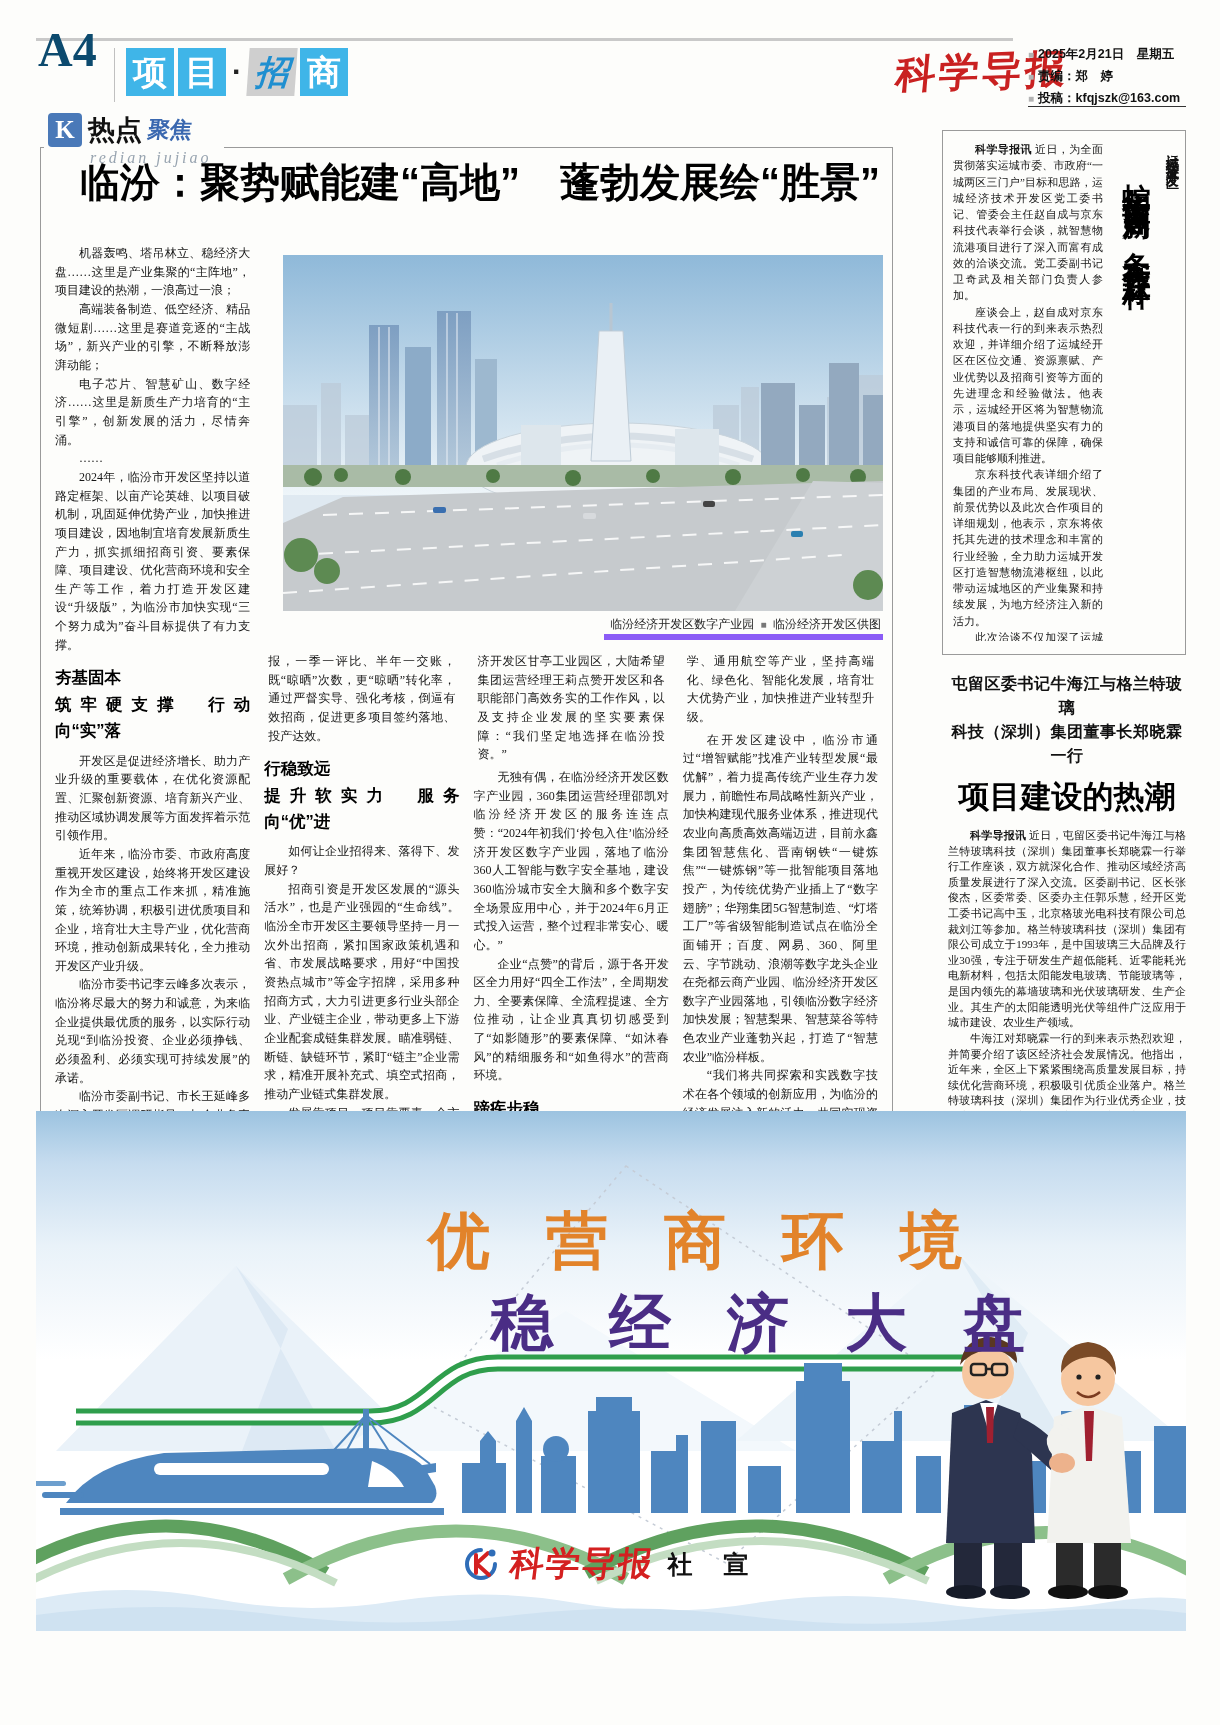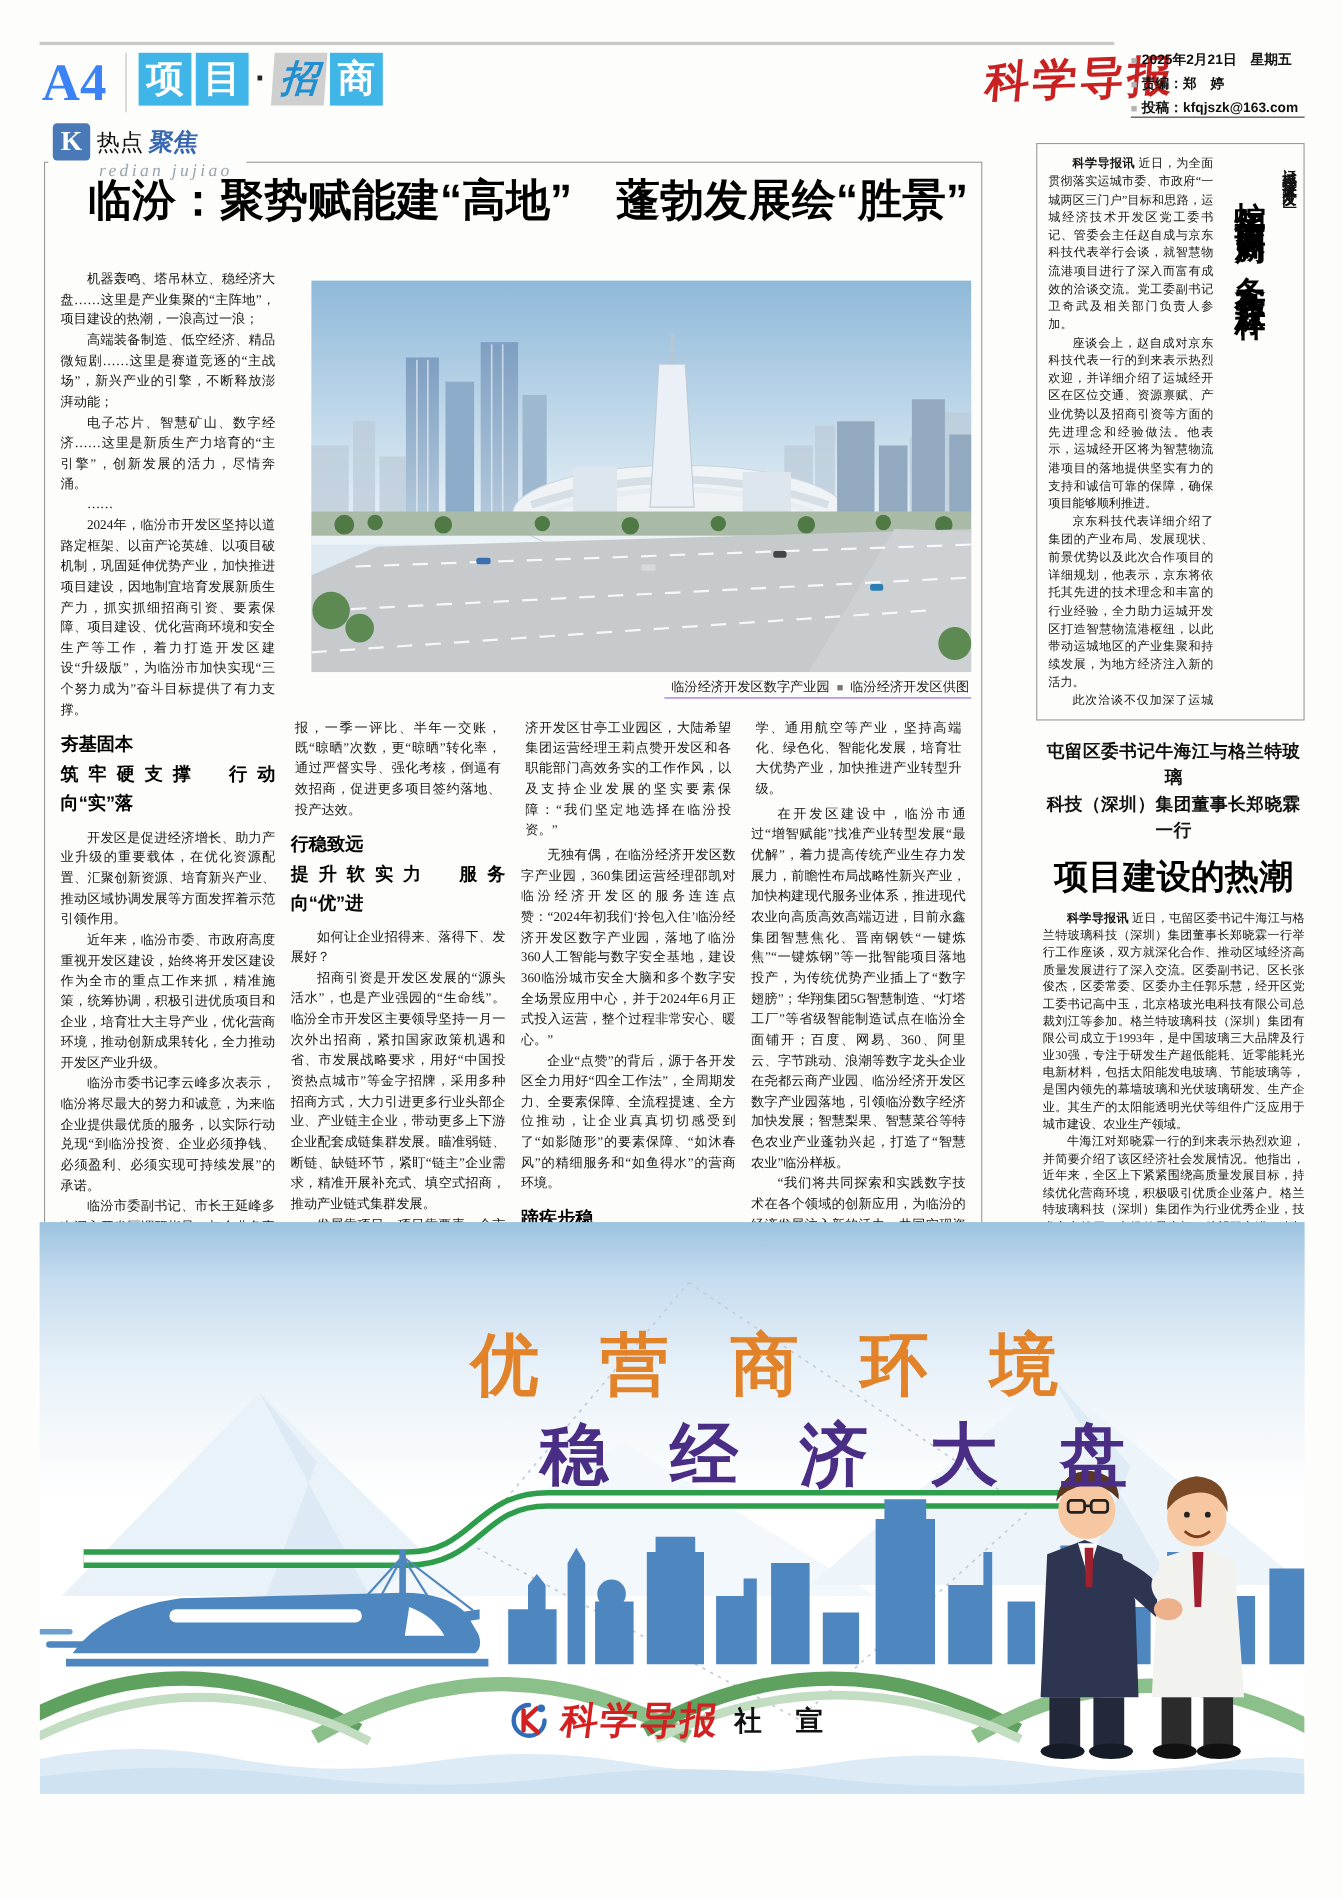--- a/index.html
+++ b/index.html
@@ -5,52 +5,52 @@
   html,body{margin:0;padding:0;}
   body{
     width:1220px;height:1725px;position:relative;background:#fdfdfb;
     font-family:"Liberation Serif","DejaVu Serif",serif;color:#161616;
     overflow:hidden;
   }
   .abs{position:absolute;}
 
   
   #hdr-topline{left:36px;top:38px;width:977px;border-top:3px solid #c9c9c9;}
-  #edition{left:38px;top:52px;font-family:"Liberation Serif",serif;font-weight:700;font-size:48px;line-height:1;color:#3b82f6;}
+  #edition{left:38px;top:26px;font-family:"Liberation Serif",serif;font-weight:700;font-size:48px;line-height:1;color:#0c4a6e;}
   #hdr-divider{left:114px;top:48px;height:54px;border-left:1px solid #c0c0c0;}
   #section-blocks{left:126px;top:48px;display:flex;gap:4px;align-items:center;}
   .sb{width:48px;height:48px;background:#3fb5e8;color:#fff;text-align:center;
       font-family:"Liberation Sans",sans-serif;font-weight:900;font-size:34px;line-height:48px;}
   .sb-dot{width:14px;background:transparent;color:#222;font-size:30px;line-height:48px;}
   .sb-zhao{background:#cfcfcf;color:#1f8fd0;font-style:italic;transform:skewX(-4deg);}
   #masthead{left:896px;top:44px;font-family:"Liberation Serif",serif;font-weight:900;font-size:40px;
       color:#c92121;transform:skewX(-7deg) rotate(-2deg);letter-spacing:3px;}
   #hdr-meta{left:1028px;top:44px;width:160px;font-family:"Liberation Sans",sans-serif;
       font-size:12.5px;font-weight:600;line-height:1.75;color:#111;}
   #hdr-meta .mrow{white-space:nowrap;}
   #hdr-meta .sq{color:#b3b3b3;font-size:10px;margin-right:4px;}
   #meta-underline{left:1028px;top:106px;width:158px;border-top:1px solid #333;}
 
   
   #main-box{left:40px;top:147px;width:851px;height:999px;border:1px solid #9a9a9a;background:#fdfdfb;}
   #badge{left:44px;top:112px;background:#fdfdfb;padding:0 12px 3px 4px;}
   #badge .row{display:flex;align-items:center;gap:6px;}
   #badge .kbox{width:34px;height:34px;border-radius:4px;background:#4a79b8;color:#fff;text-align:center;
       font-family:"Liberation Serif",serif;font-weight:700;font-size:25px;line-height:34px;}
-  #badge .t-black{font-family:"Liberation Sans",sans-serif;font-weight:400;font-size:21px;color:#111;}
+  #badge .t-black{font-family:"Liberation Sans",sans-serif;font-weight:700;font-size:27px;color:#111;}
   #badge .t-blue{font-family:"Liberation Serif",serif;font-weight:900;font-size:22px;color:#3a68b0;transform:skewX(-8deg);}
   #badge .pinyin{font-style:italic;font-size:16px;color:#98a4b0;letter-spacing:3px;margin:1px 0 0 42px;}
   #main-headline{left:52px;top:158px;width:828px;text-align:right;
       font-family:"Liberation Sans",sans-serif;font-weight:900;font-size:40px;line-height:1.2;color:#000;letter-spacing:0px;}
 
   #photo{left:283px;top:255px;width:600px;height:356px;background:#dfe9f1;}
   #photo svg{display:block;}
   #photo-cap{left:283px;top:616px;width:600px;text-align:right;
       font-family:"Liberation Sans",sans-serif;font-size:12px;color:#222;}
-  #photo-cap .cap-inner{border-bottom:1px solid #8b5cf6;padding:0 2px 3px 6px;}
+  #photo-cap .cap-inner{border-bottom:6px solid #8b5cf6;padding:0 2px 3px 6px;}
   #photo-cap .sq{color:#777;font-size:10px;margin:0 3px;}
 
   #cols{left:55px;top:244px;width:823px;height:888px;display:flex;gap:14px;overflow:hidden;}
   .col{flex:1;font-size:12px;line-height:1.555;text-align:justify;overflow:hidden;box-sizing:border-box;height:100%;}
   .col.offset{padding-top:404px;}
   .blk-p{margin:0;text-indent:2em;}
   .blk-lead{margin:4px;text-indent:0;}
   .blk-sub{margin:10px 0 8px;font-family:"Liberation Sans",sans-serif;font-weight:900;
       font-size:16.5px;line-height:1.6;white-space:pre-line;text-indent:0;color:#000;}
   .blk-p b,.blk-lead b{font-family:"Liberation Sans",sans-serif;}

